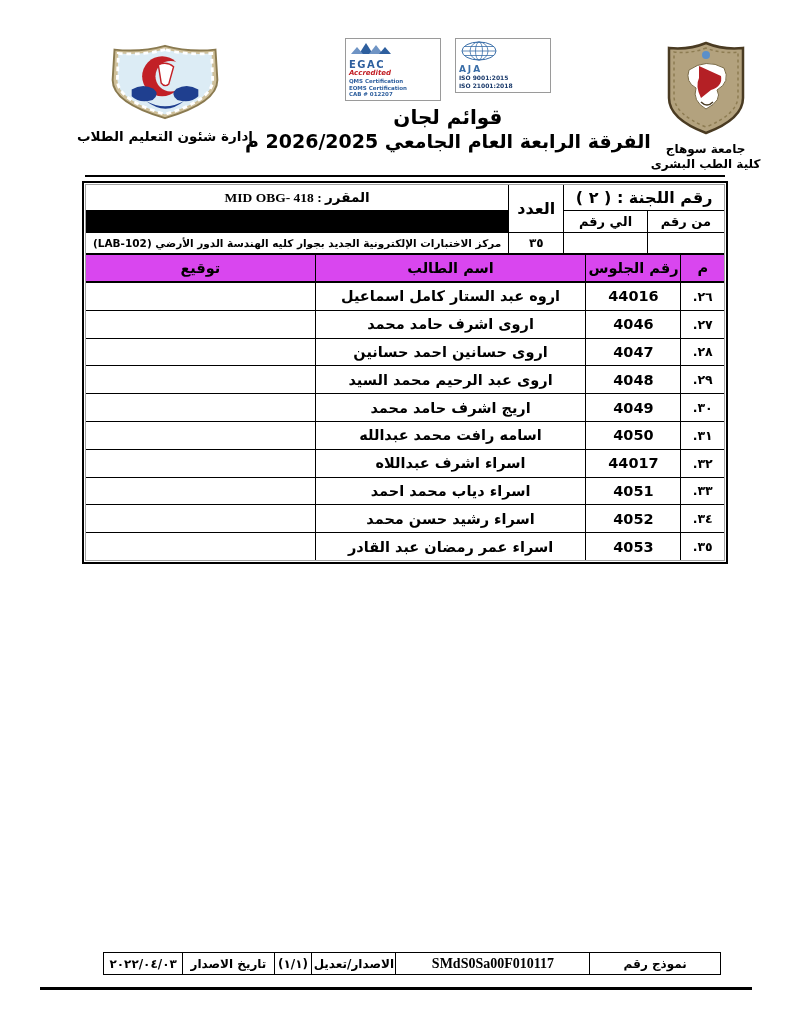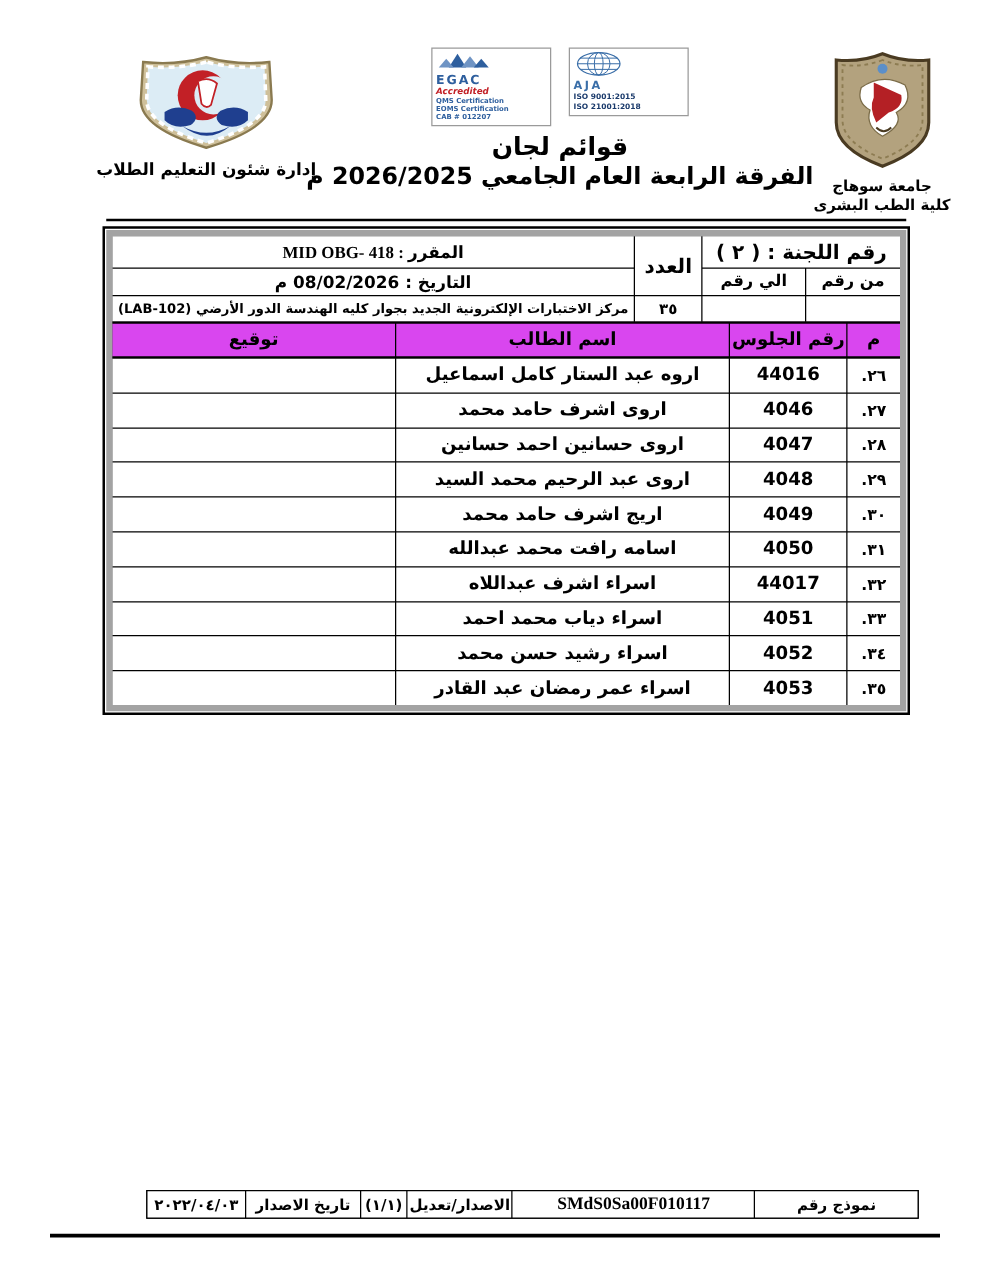--- a/index.html
+++ b/index.html
@@ -25,21 +25,21 @@
   .tiny-line { color:#2e5f9e; font-weight:bold; font-size:5.5px; line-height:1.25; white-space:nowrap; }
   .aja-name { color:#3a6ea8; font-weight:bold; font-size:9px; letter-spacing:2px; line-height:1; }
   .iso-line { color:#1a3a6b; font-weight:bold; font-size:6px; line-height:1.3; white-space:nowrap; }
 
   .title1 { font-weight:bold; font-size:20px; margin-top:4px; }
   .title2 { font-weight:bold; font-size:19px; margin-top:1px; direction:rtl; white-space:nowrap; }
 
   .hdr-sep { border-top:2px solid #000; margin-top:3px; }
 
   
-  .twrap { margin-top:7px; border:5px solid #a3a3a3; outline:2px solid #000; outline-offset:1px; background:#fff; }
+  .twrap { margin-top:7px; border:1px solid #a3a3a3; outline:2px solid #000; outline-offset:1px; background:#fff; }
   .igrid { display:grid; grid-template-columns:66.5fr 8.5fr 13fr 12fr; grid-template-rows:25px 21px 20px; gap:1px; background:#000; }
   .igrid > div { background:#fff; display:flex; align-items:center; justify-content:center; direction:rtl; font-weight:bold; }
   .c-course   { grid-column:1; grid-row:1; font-size:13.5px; font-family:"Liberation Serif","DejaVu Sans",serif; }
   .c-date     { grid-column:1; grid-row:2; font-size:13.5px; }
   .c-loc      { grid-column:1; grid-row:3; font-size:10.5px; }
   .c-count-l  { grid-column:2; grid-row:1 / 3; font-size:16px; }
   .c-count-v  { grid-column:2; grid-row:3; font-size:12px; }
   .c-comm     { grid-column:3 / 5; grid-row:1; font-size:16px; }
   .c-to-l     { grid-column:3; grid-row:2; font-size:13px; }
   .c-to-v     { grid-column:3; grid-row:3; }
@@ -50,21 +50,21 @@
   .thead > div { background:#d946ef; height:26px; display:flex; align-items:center; justify-content:center; font-weight:bold; font-size:14.5px; direction:rtl; }
 
   .tbody { display:grid; grid-template-columns:36fr 42.5fr 14.8fr 6.7fr; gap:1px; background:#000; }
   .trow { display:contents; }
   .tbody .cell { background:#fff; height:26.8px; display:flex; align-items:center; justify-content:center; font-weight:bold; direction:rtl; }
   .cell.name { font-size:14.5px; }
   .cell.seat { font-size:14.5px; direction:ltr; }
   .cell.idx  { font-size:12.5px; }
 
   
-  .foot { position:absolute; left:117px; top:952px; width:618px; display:grid; grid-template-columns:12.8fr 14.8fr 6fr 13.6fr 31.6fr 21.2fr; gap:1px; background:#000; border:1px solid #000; }
+  .foot { position:absolute; left:103px; top:952px; width:618px; display:grid; grid-template-columns:12.8fr 14.8fr 6fr 13.6fr 31.6fr 21.2fr; gap:1px; background:#000; border:1px solid #000; }
   .foot > div { background:#fff; height:21px; display:flex; align-items:center; justify-content:center; font-weight:bold; font-size:12px; direction:rtl; white-space:nowrap; }
   .foot .serial { font-family:"Liberation Serif","DejaVu Sans",serif; font-size:14px; direction:ltr; }
 
   .bottom-line { position:absolute; left:40px; top:987px; width:712px; border-top:3px solid #000; }
 </style>
 </head>
 <body>
 
 <div class="page">
   <div class="content">
@@ -139,21 +139,20 @@
         <div class="univ-cap">كلية الطب البشرى</div>
       </div>
     </div>
 
     <div class="hdr-sep"></div>
 
     <div class="twrap">
 
       <div class="igrid">
         <div class="c-course">المقرر :  MID OBG- 418</div>
-        <div class="c-date">التاريخ : 08/02/2026 م</div>
         <div class="c-loc">مركز الاختبارات الإلكترونية الجديد بجوار كليه الهندسة الدور الأرضي (LAB-102)</div>
         <div class="c-count-l">العدد</div>
         <div class="c-count-v">٣٥</div>
         <div class="c-comm">رقم اللجنة : ( ٢ )</div>
         <div class="c-to-l">الي رقم</div>
         <div class="c-to-v"></div>
         <div class="c-from-l">من رقم</div>
         <div class="c-from-v"></div>
       </div>
 

